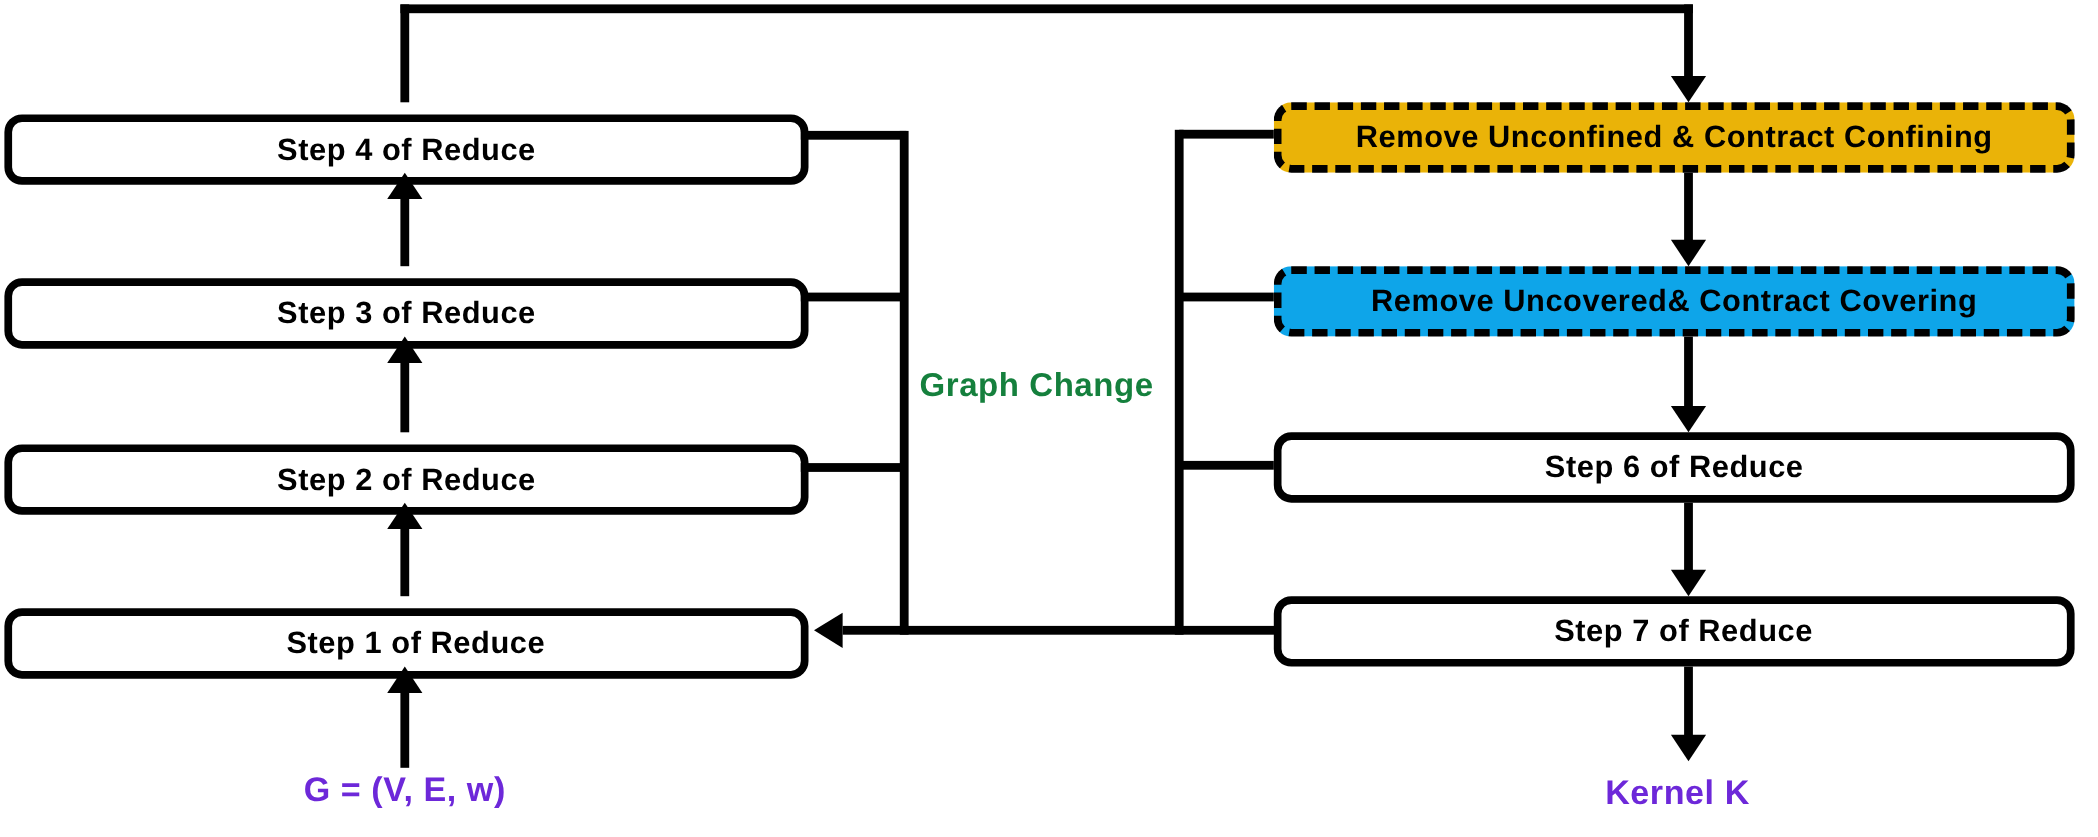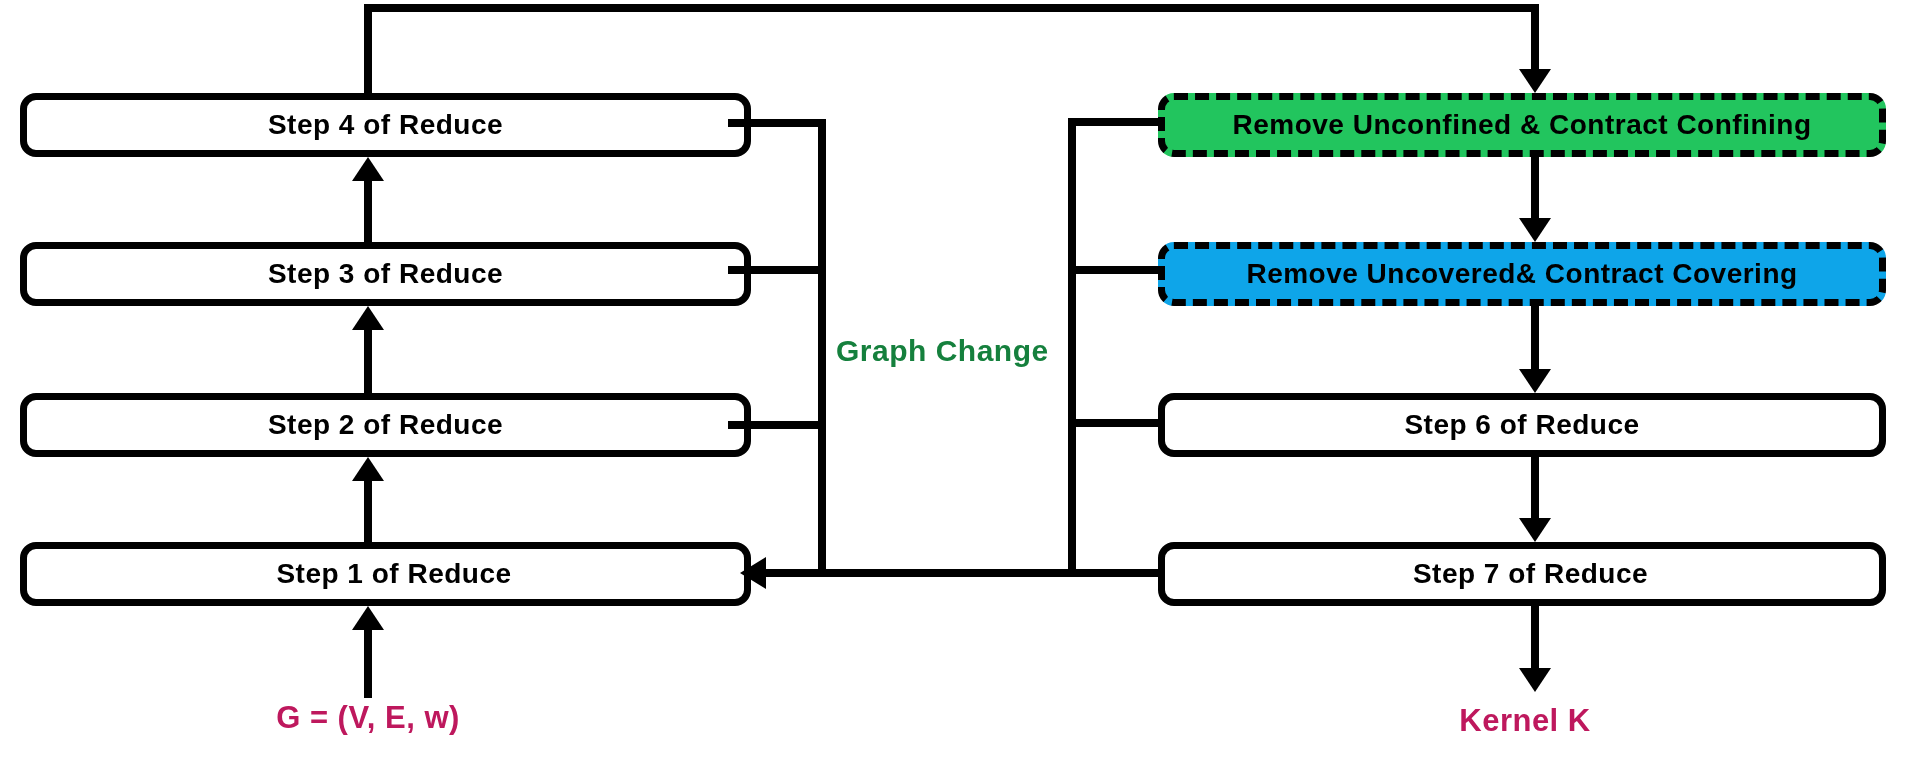--- a/index.html
+++ b/index.html
@@ -7,35 +7,35 @@
     position:relative;width:1907px;height:761px;background:#ffffff;overflow:hidden;
     font-family:"Liberation Sans","DejaVu Sans",sans-serif;
   }
   .node{
     position:absolute;box-sizing:border-box;height:64px;
     border:7px solid #000;border-radius:16px;background:#fff;
     display:flex;align-items:center;justify-content:center;
     font-size:28px;font-weight:700;color:#000;letter-spacing:0.5px;
   }
   .node.dashed{border-style:dashed;}
-  .lbox{left:20px;width:731px;}
+  .lbox{left:4px;width:731px;margin-top:11px;}
   .rbox{left:1158px;width:728px;}
   .row-a{top:93px;}
   .row-b{top:242px;}
   .row-c{top:393px;}
   .row-d{top:542px;padding-left:17px;}
   .line{position:absolute;background:#000;}
   .hline{height:8px;}
   .vline{width:8px;}
   .arrowhead{position:absolute;width:0;height:0;}
   .ah-up{border-left:16px solid transparent;border-right:16px solid transparent;border-bottom:24px solid #000;}
   .ah-down{border-left:16px solid transparent;border-right:16px solid transparent;border-top:24px solid #000;}
   .ah-left{border-top:16px solid transparent;border-bottom:16px solid transparent;border-right:26px solid #000;}
   .terminal{
-    position:absolute;font-size:31px;font-weight:700;color:#be185d;
+    position:absolute;font-size:31px;font-weight:700;color:#6d28d9;
     text-align:center;width:300px;letter-spacing:0.5px;
   }
   .edge-label{
     position:absolute;font-size:30px;font-weight:700;color:#15803d;letter-spacing:0.5px;
   }
 </style>
 </head>
 <body>
 
 <div id="canvas">
@@ -46,21 +46,21 @@
   <div class="node lbox row-b">
     <span>Step 3 of Reduce</span>
   </div>
   <div class="node lbox row-c">
     <span>Step 2 of Reduce</span>
   </div>
   <div class="node lbox row-d">
     <span>Step 1 of Reduce</span>
   </div>
 
-  <div class="node rbox row-a dashed" style="background-color: #22c55e;">
+  <div class="node rbox row-a dashed" style="background-color: #eab308;">
     <span>Remove Unconfined &amp; Contract Confining</span>
   </div>
   <div class="node rbox row-b dashed" style="background-color: #0ea5e9;">
     <span>Remove Uncovered&amp; Contract Covering</span>
   </div>
   <div class="node rbox row-c">
     <span>Step 6 of Reduce</span>
   </div>
   <div class="node rbox row-d">
     <span>Step 7 of Reduce</span>

